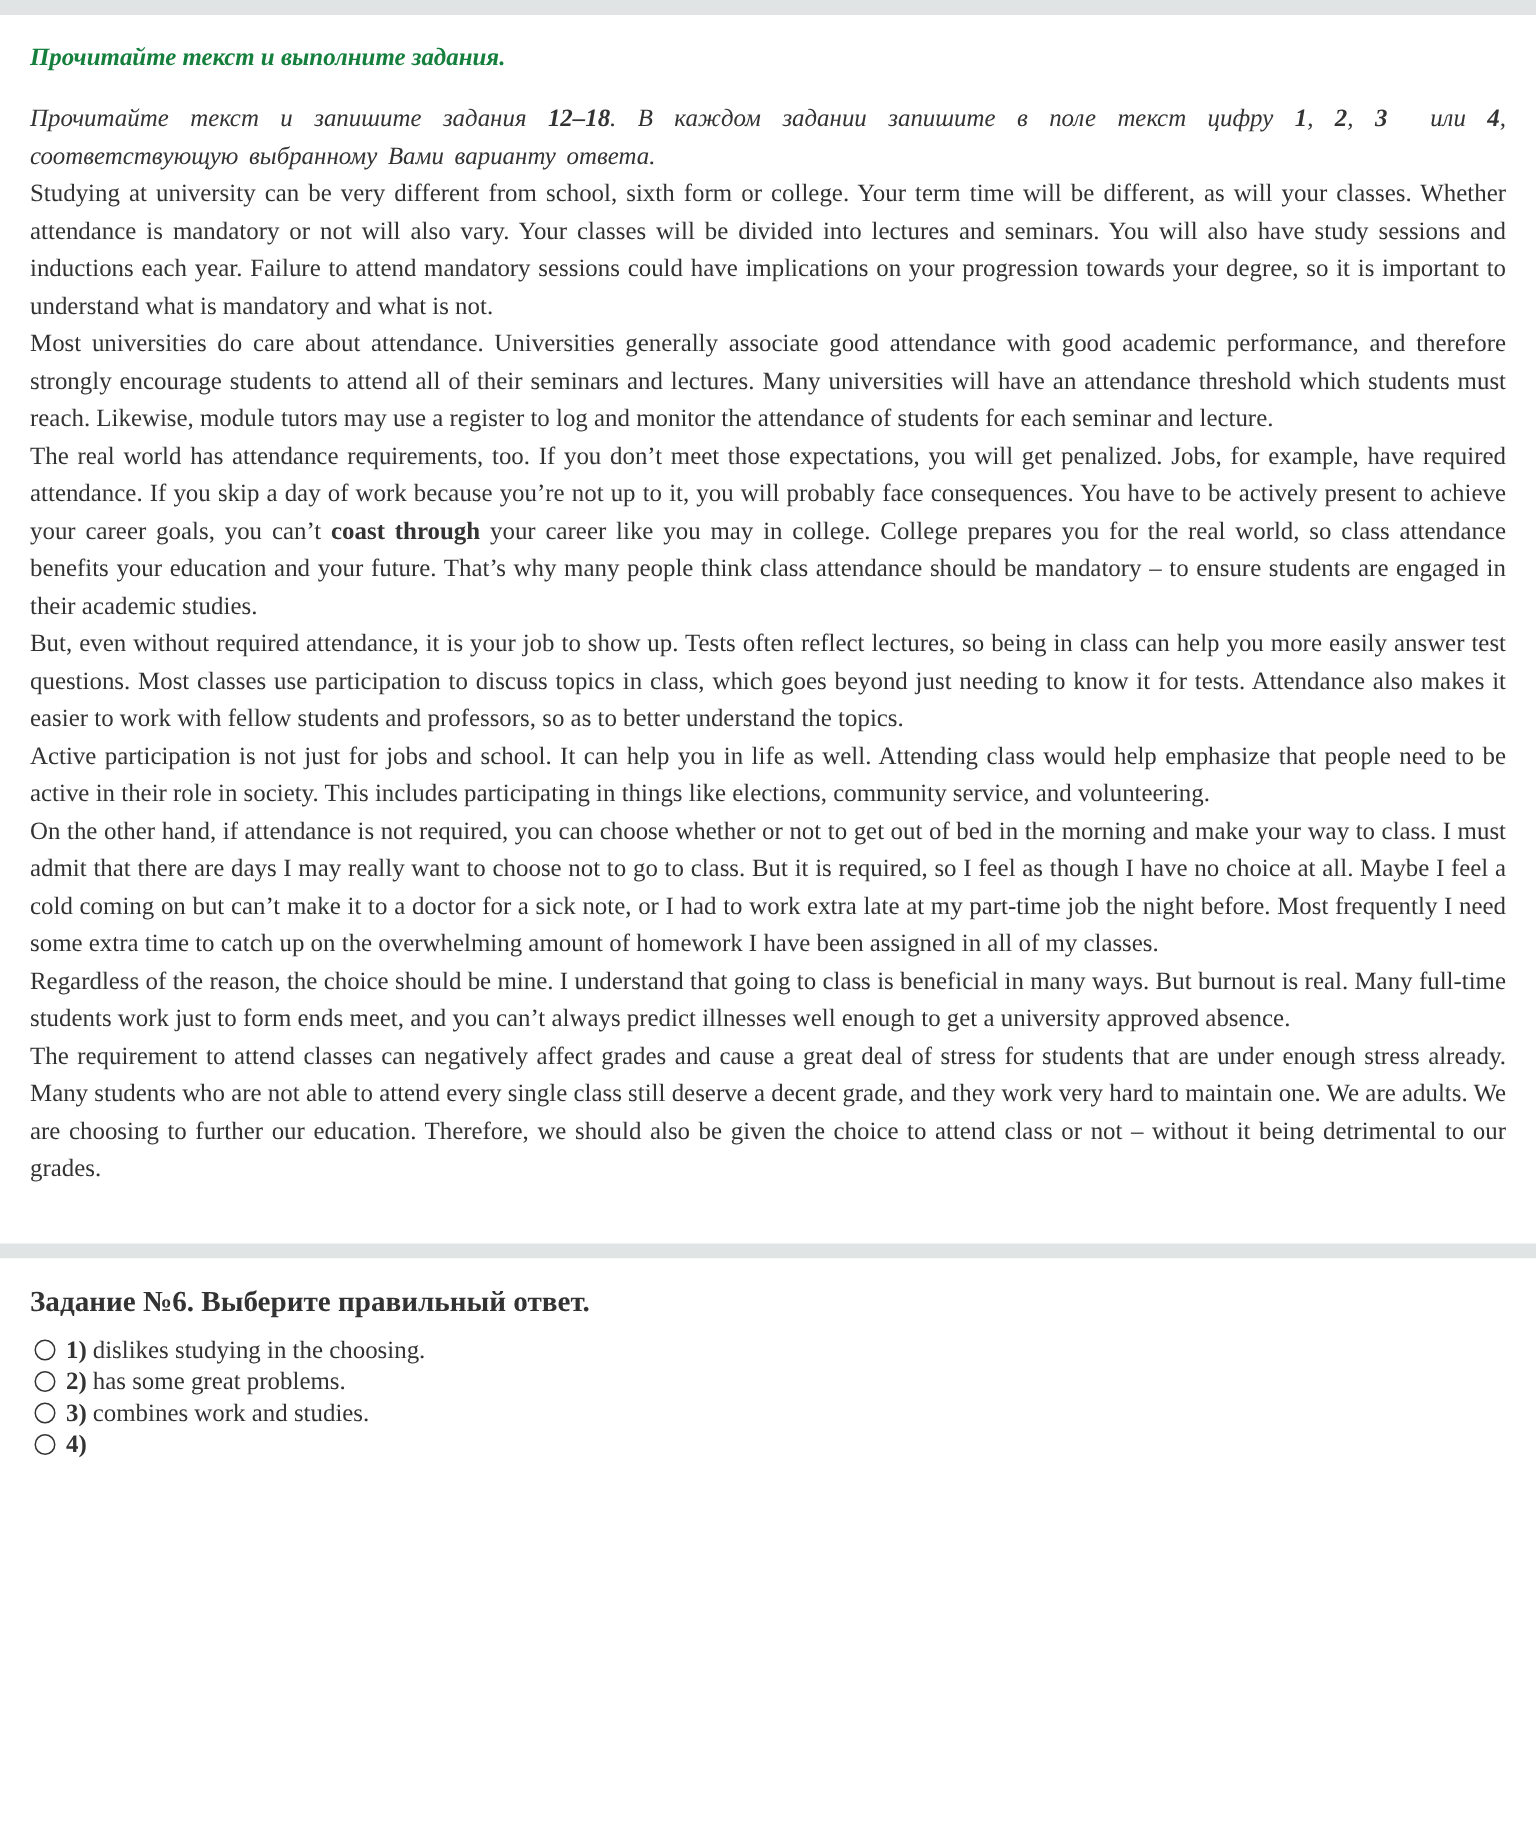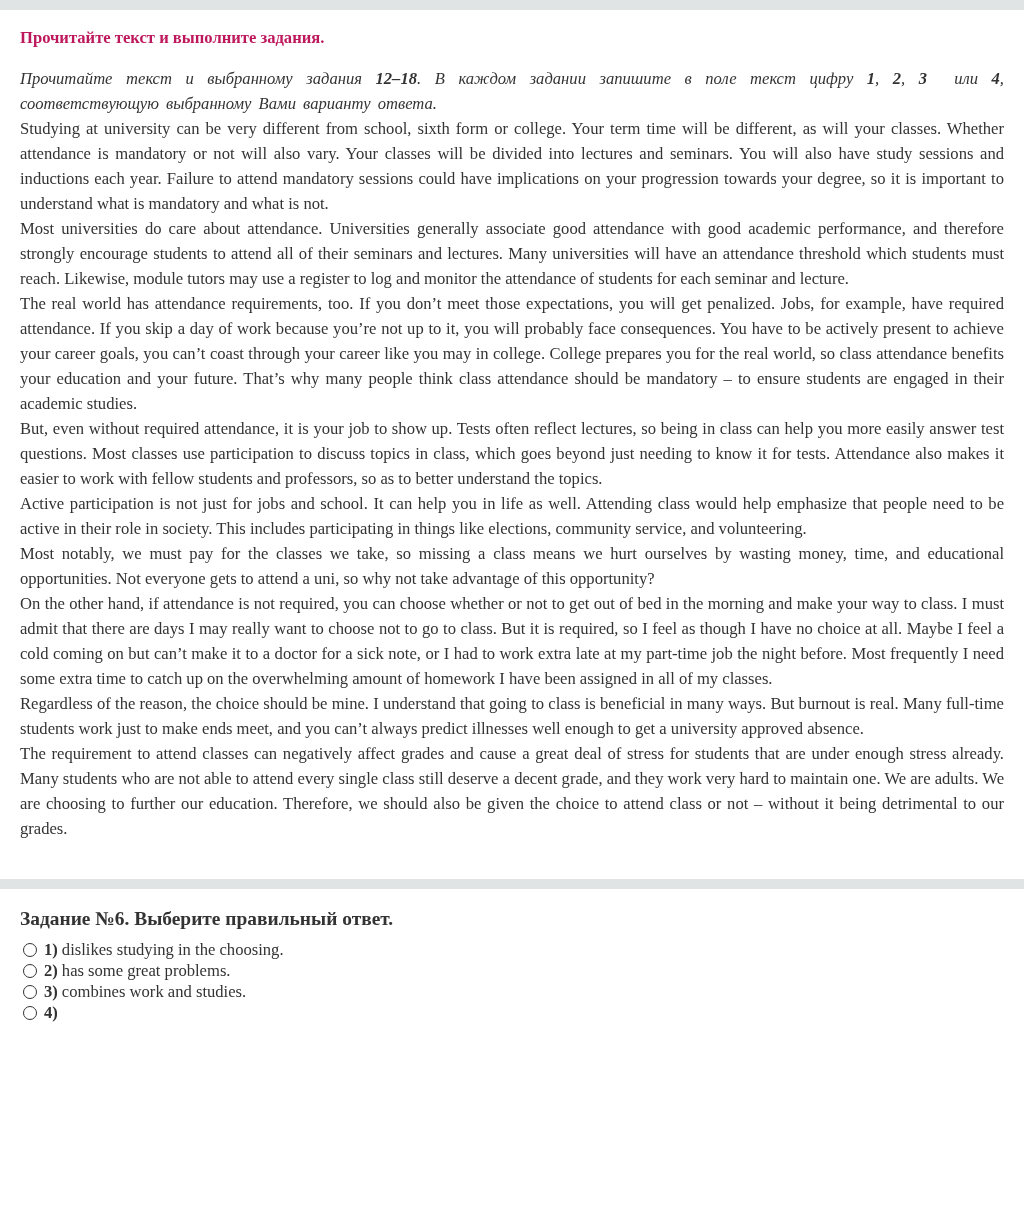--- a/index.html
+++ b/index.html
@@ -10,45 +10,46 @@
     font-family: "Liberation Serif", "DejaVu Serif", serif;
     color: #333333;
     font-size: 16.6px;
   }
   .topbar { height: 10px; background: #e1e4e5; }
   .card { background: #ffffff; padding: 0 20px; }
   .card.reading { padding-top: 16px; padding-bottom: 30px; }
   .sep { height: 10px; background: #e1e4e5; margin-top: 8px; }
   .title {
     font-weight: bold;
-    color: #be185d;
+    color: #15803d;
     margin: 0;
     line-height: 24px;
     font-size: 16.6px;
+    font-style: italic;
   }
   .instr {
     margin: 16px 0 0 0;
     font-style: italic;
     text-align: justify;
     text-align-last: left;
     line-height: 25px;
     word-spacing: 3px;
   }
   .instr b { font-style: italic; }
   .article-title {
     font-weight: bold;
     margin: 25px 0 0 0;
     line-height: 25px;
   }
   .para {
     margin: 0;
     text-align: justify;
     line-height: 25px;
   }
-  .para b { font-weight: normal; }
+  .para b { font-weight: bold; }
   .question-card { padding: 18px 34px 0 20px; }
   .q-title { font-weight: bold; line-height: 24px; margin: 0; }
   .q-text { margin: 14px 0 0 0; line-height: 24px; }
   .options { margin-top: 8px; }
   .option {
     display: flex;
     align-items: center;
     height: 21px;
     line-height: 21px;
     cursor: pointer;
@@ -66,32 +67,31 @@
   .opt-num { font-weight: bold; margin-right: 4px; }
 </style>
 </head>
 <body>
 
 <div class="topbar"></div>
 
 <section class="card reading">
   <h2 class="title">Прочитайте текст и выполните задания.</h2>
 
-  <p class="instr"><span>Прочитайте текст и выбранному задания </span><b>12–18</b><span>. В каждом задании запишите в поле текст цифру </span><b>1</b><span>, </span><b>2</b><span>, </span><b>3</b><span style="white-space:pre">  или </span><b>4</b><span>, соответствующую выбранному Вами варианту ответа.</span></p>
+  <p class="instr"><span>Прочитайте текст и запишите задания </span><b>12–18</b><span>. В каждом задании запишите в поле текст цифру </span><b>1</b><span>, </span><b>2</b><span>, </span><b>3</b><span style="white-space:pre">  или </span><b>4</b><span>, соответствующую выбранному Вами варианту ответа.</span></p>
 
 
   <div>
     <p class="para">Studying at university can be very different from school, sixth form or college. Your term time will be different, as will your classes. Whether attendance is mandatory or not will also vary. Your classes will be divided into lectures and seminars. You will also have study sessions and inductions each year. Failure to attend mandatory sessions could have implications on your progression towards your degree, so it is important to understand what is mandatory and what is not.</p>
     <p class="para">Most universities do care about attendance. Universities generally associate good attendance with good academic performance, and therefore strongly encourage students to attend all of their seminars and lectures. Many universities will have an attendance threshold which students must reach. Likewise, module tutors may use a register to log and monitor the attendance of students for each seminar and lecture.</p>
     <p class="para"><span>The real world has attendance requirements, too. If you don’t meet those expectations, you will get penalized. Jobs, for example, have required attendance. If you skip a day of work because you’re not up to it, you will probably face consequences. You have to be actively present to achieve your career goals, you can’t </span><b>coast through</b><span> your career like you may in college. College prepares you for the real world, so class attendance benefits your education and your future. That’s why many people think class attendance should be mandatory – to ensure students are engaged in their academic studies.</span></p>
     <p class="para">But, even without required attendance, it is your job to show up. Tests often reflect lectures, so being in class can help you more easily answer test questions. Most classes use participation to discuss topics in class, which goes beyond just needing to know it for tests. Attendance also makes it easier to work with fellow students and professors, so as to better understand the topics.</p>
     <p class="para">Active participation is not just for jobs and school. It can help you in life as well. Attending class would help emphasize that people need to be active in their role in society. This includes participating in things like elections, community service, and volunteering.</p>
-    <p class="para">Most notably, we must pay for the classes we take, so missing a class means we hurt ourselves by wasting money, time, and educational opportunities. Not everyone gets to attend a uni, so why not take advantage of this opportunity?</p>
     <p class="para">On the other hand, if attendance is not required, you can choose whether or not to get out of bed in the morning and make your way to class. I must admit that there are days I may really want to choose not to go to class. But it is required, so I feel as though I have no choice at all. Maybe I feel a cold coming on but can’t make it to a doctor for a sick note, or I had to work extra late at my part-time job the night before. Most frequently I need some extra time to catch up on the overwhelming amount of homework I have been assigned in all of my classes.</p>
-    <p class="para">Regardless of the reason, the choice should be mine. I understand that going to class is beneficial in many ways. But burnout is real. Many full-time students work just to make ends meet, and you can’t always predict illnesses well enough to get a university approved absence.</p>
+    <p class="para">Regardless of the reason, the choice should be mine. I understand that going to class is beneficial in many ways. But burnout is real. Many full-time students work just to form ends meet, and you can’t always predict illnesses well enough to get a university approved absence.</p>
     <p class="para">The requirement to attend classes can negatively affect grades and cause a great deal of stress for students that are under enough stress already. Many students who are not able to attend every single class still deserve a decent grade, and they work very hard to maintain one. We are adults. We are choosing to further our education. Therefore, we should also be given the choice to attend class or not – without it being detrimental to our grades.</p>
   </div>
 </section>
 
 <div class="sep"></div>
 
 <section class="card question-card">
   <h3 class="q-title">Задание №6. Выберите правильный ответ.</h3>
 
   <div class="options">

